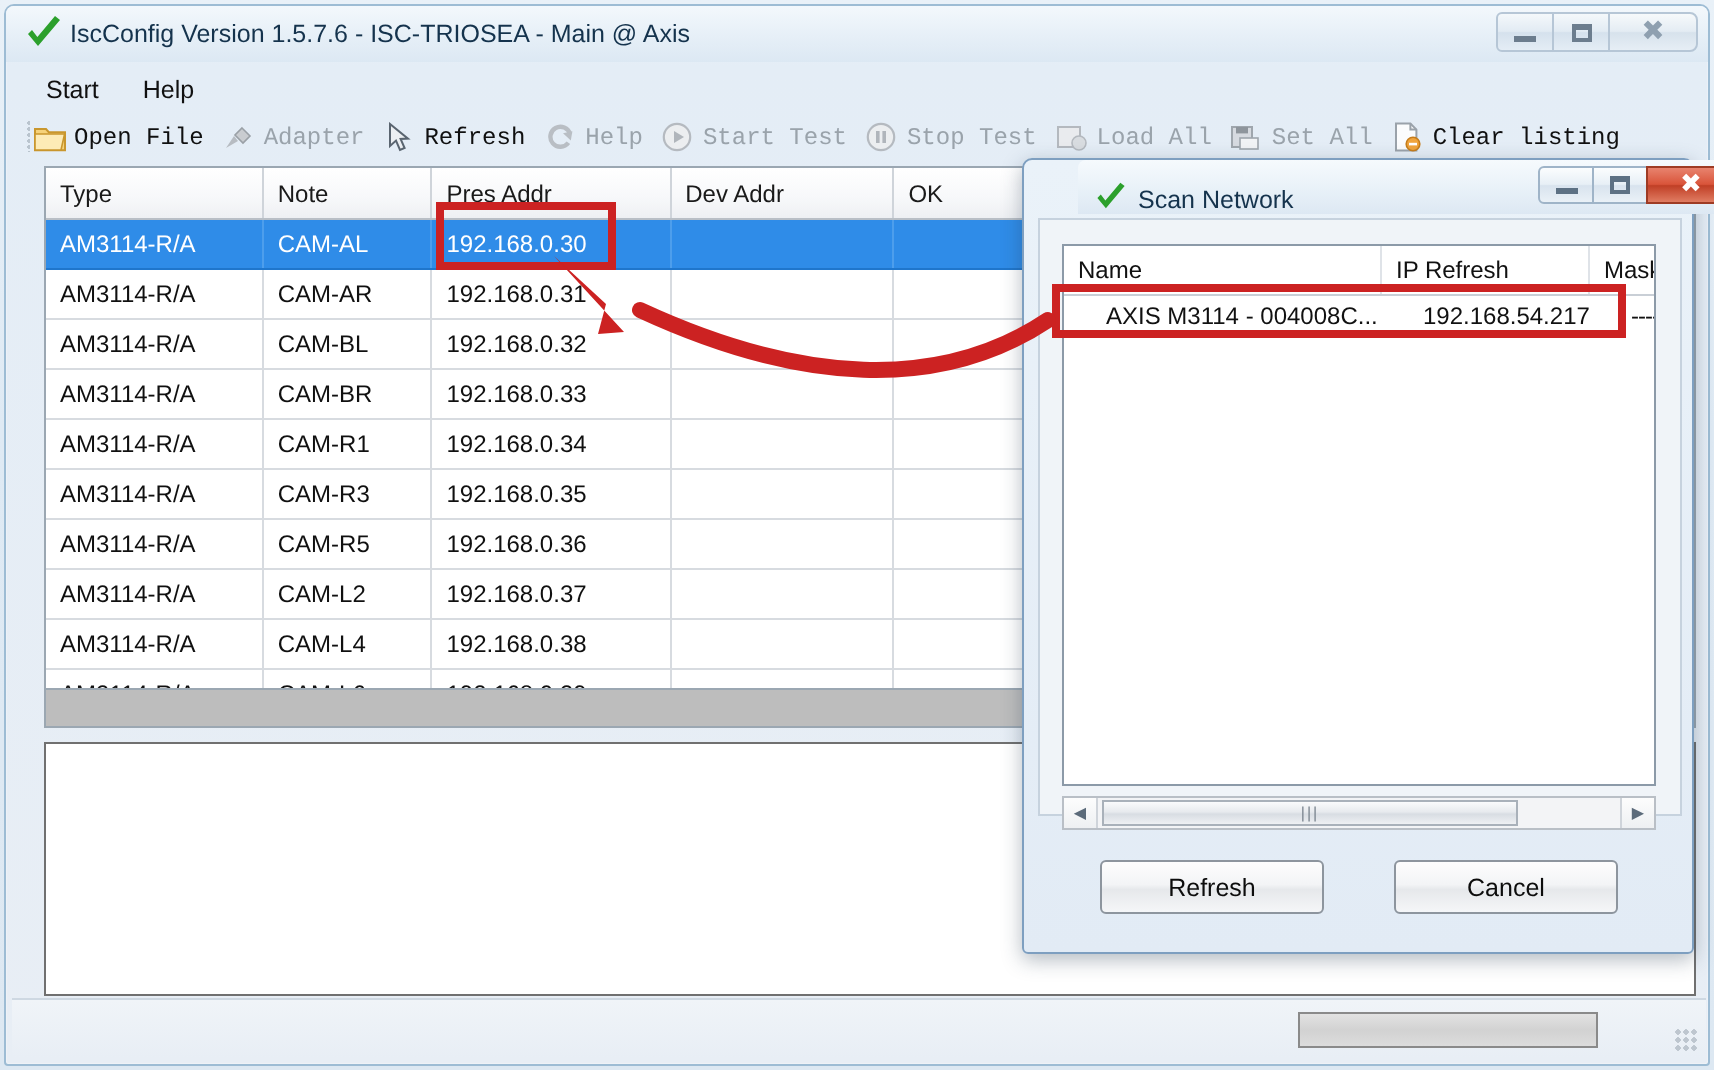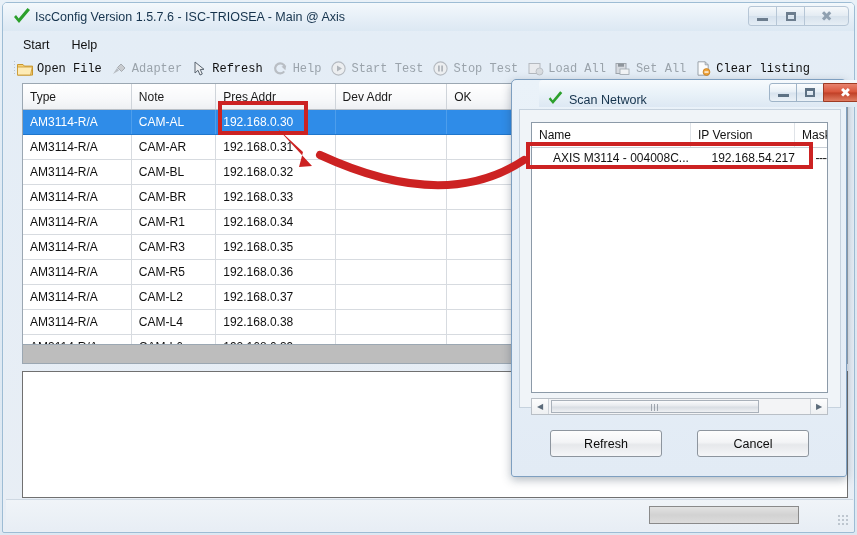--- a/index.html
+++ b/index.html
@@ -666,21 +666,21 @@
     </div>
   </div>
 
   <div id="dlg-body">
 
     <div id="scan-list">
       <table class="scan-tbl">
         <thead>
           <tr>
             <th class="sc-name">Name</th>
-            <th class="sc-ip">IP Version</th>
+            <th class="sc-ip">IP Refresh</th>
             <th class="sc-mask">Mask</th>
           </tr>
         </thead>
         <tbody>
           <tr>
             <td class="sc-name">AXIS M3114 - 004008C...</td>
             <td class="sc-ip">192.168.54.217</td>
             <td class="sc-mask">----</td>
           </tr>
         </tbody>

